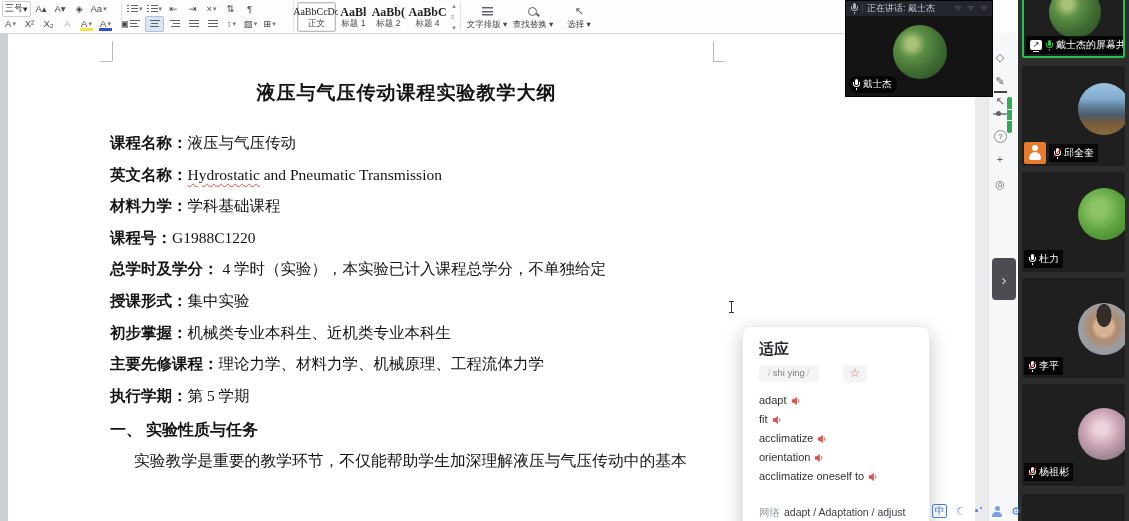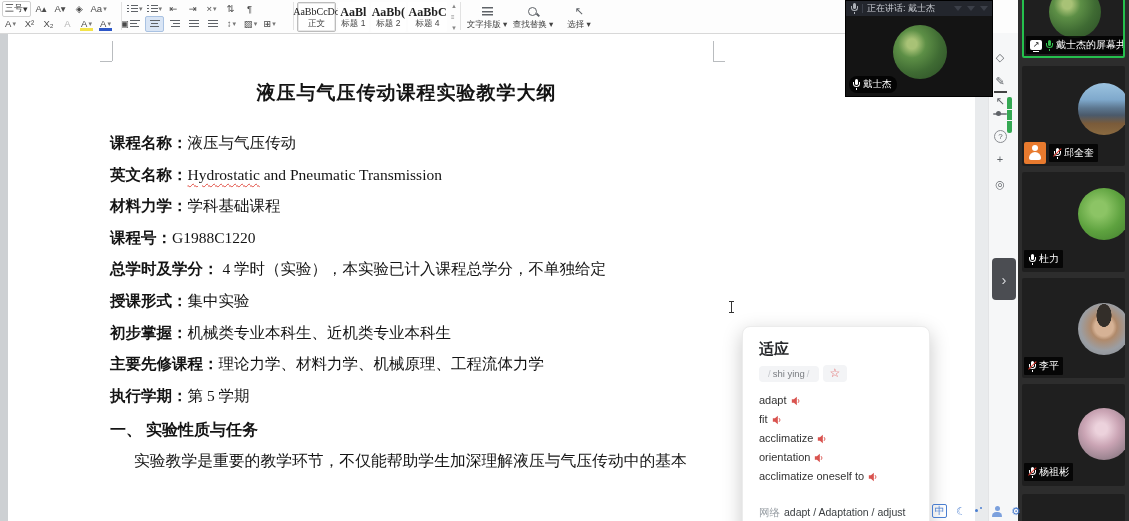--- a/index.html
+++ b/index.html
@@ -109,21 +109,21 @@
   
   .av-trees{background:radial-gradient(circle at 35% 35%,#a8c276 0 10%,#5d8f46 28%,#3f6b33 58%,#2a4b25 100%);}
   .av-mountain{background:linear-gradient(180deg,#9cc3e0 0%,#7fa9cc 32%,#5d7891 48%,#4b5a6b 62%,#7a5b3a 78%,#8a6a40 100%);}
   .av-leaves{background:radial-gradient(circle at 40% 40%,#8cc465 0 18%,#5ea23f 52%,#3f7a2c 100%);}
   .av-portrait{background:radial-gradient(ellipse at 50% 24%,#332e29 0 20%,rgba(0,0,0,0) 21%),radial-gradient(circle at 50% 46%,#d6b295 0 24%,#b08a6b 34%,#9b9ea3 62%,#83898f 100%);}
   .av-blossom{background:radial-gradient(circle at 45% 40%,#ecd2dc 0 14%,#caa4b4 42%,#9b8490 72%,#6f5f68 100%);}
 
   
   .dict{position:absolute;left:742px;top:326px;width:188px;height:210px;background:#fff;border:1px solid #ececec;border-radius:8px;box-shadow:0 6px 20px rgba(0,0,0,0.22);z-index:6;padding:13px 16px;box-sizing:border-box;}
   .dWord{font-size:15px;font-weight:bold;color:#26282b;line-height:18px;}
-  .dRow{display:flex;align-items:center;gap:4px;margin-top:7px;}
+  .dRow{display:flex;gap:24px;margin-top:7px;}
   .pill{background:#f3f4f6;border-radius:4px;padding:2px 7px;font-size:9.5px;color:#7a7d82;line-height:12px;}
   .pill.py::before,.pill.py::after{content:"/";color:#c3c6cb;margin:0 2px;}
   .pill.star{padding:1px 7px;font-size:12px;color:#e05d5d;line-height:15px;}
   .dEntries{margin-top:9px;font-size:11px;color:#333;}
   .dEntry{line-height:19px;display:flex;align-items:center;gap:4px;}
   .dWeb{margin-top:19px;font-size:10.5px;color:#3c4043;line-height:15px;}
   .dWeb .wl{color:#9aa0a6;margin-right:4px;}
 
   
   .imeRow{position:absolute;left:932px;top:504px;display:flex;align-items:center;gap:9px;color:#4a7ed0;font-size:11px;z-index:7;}

